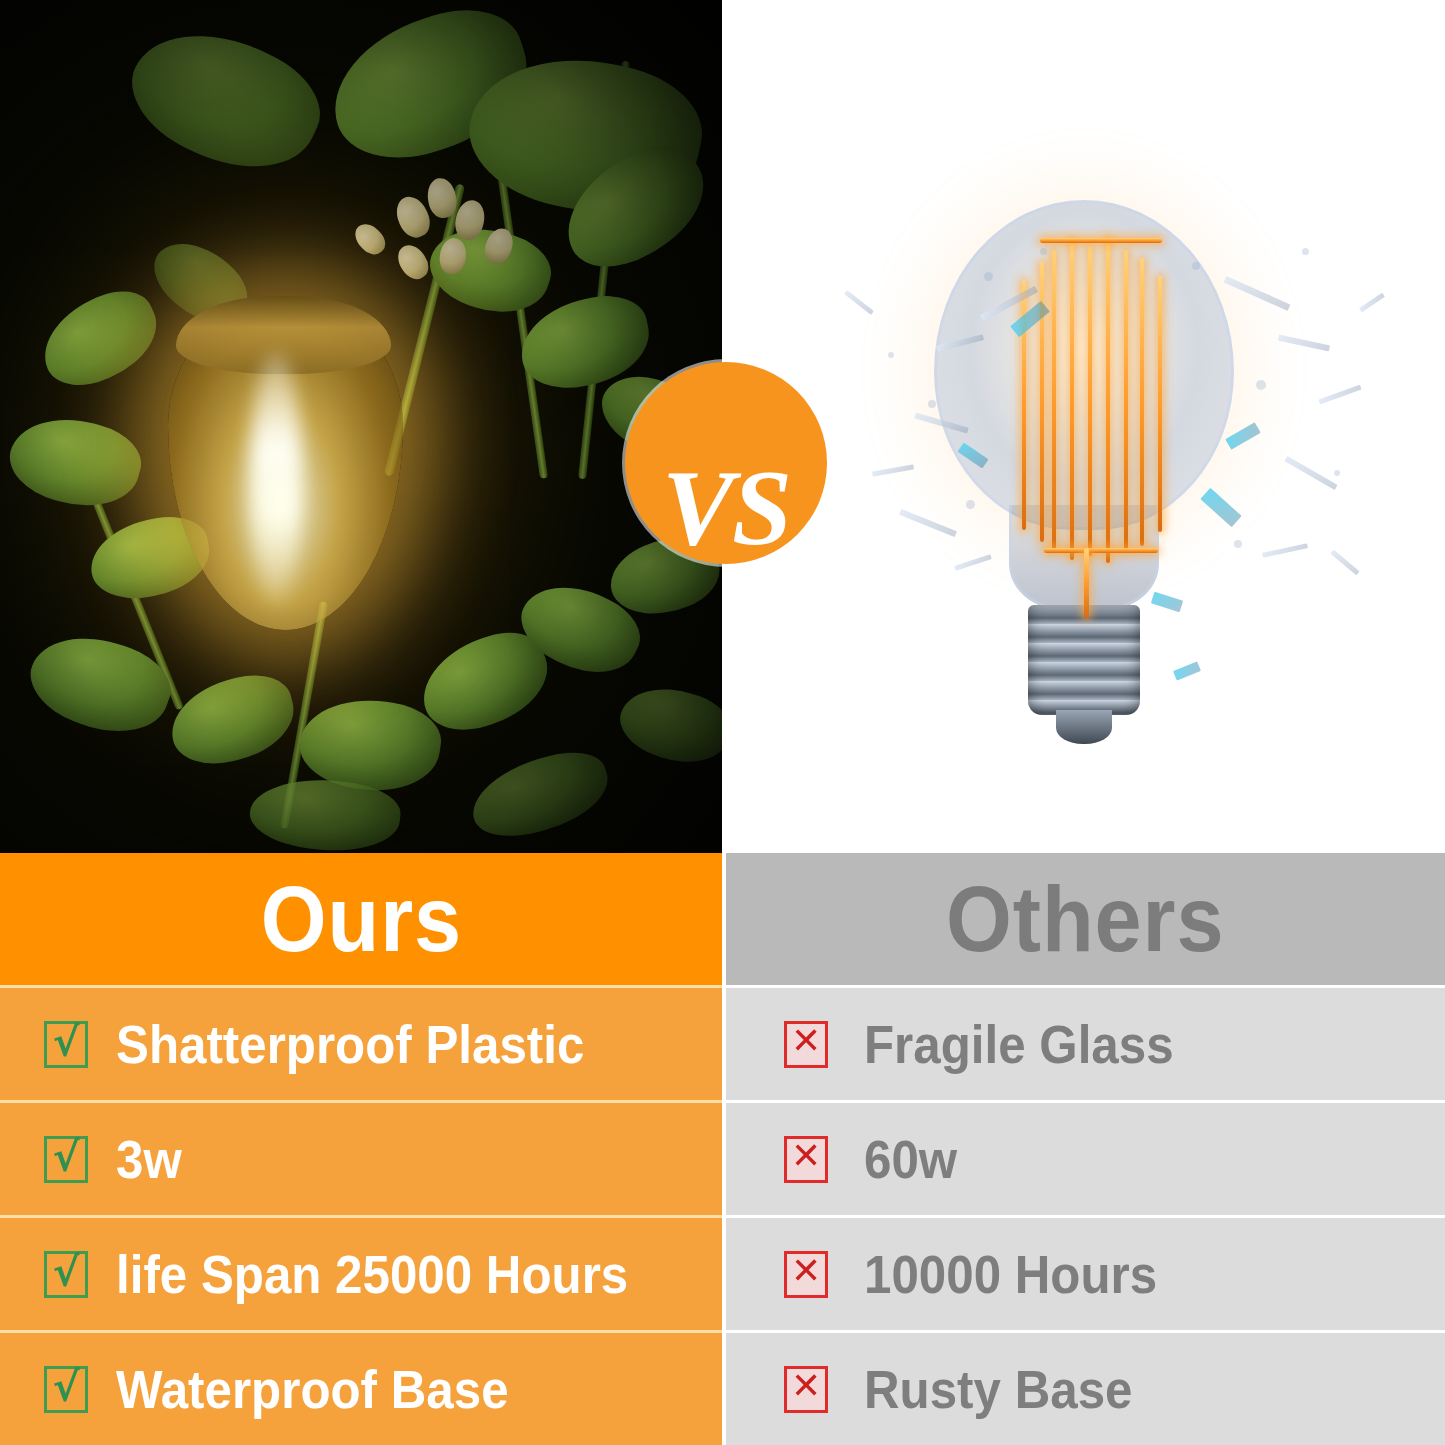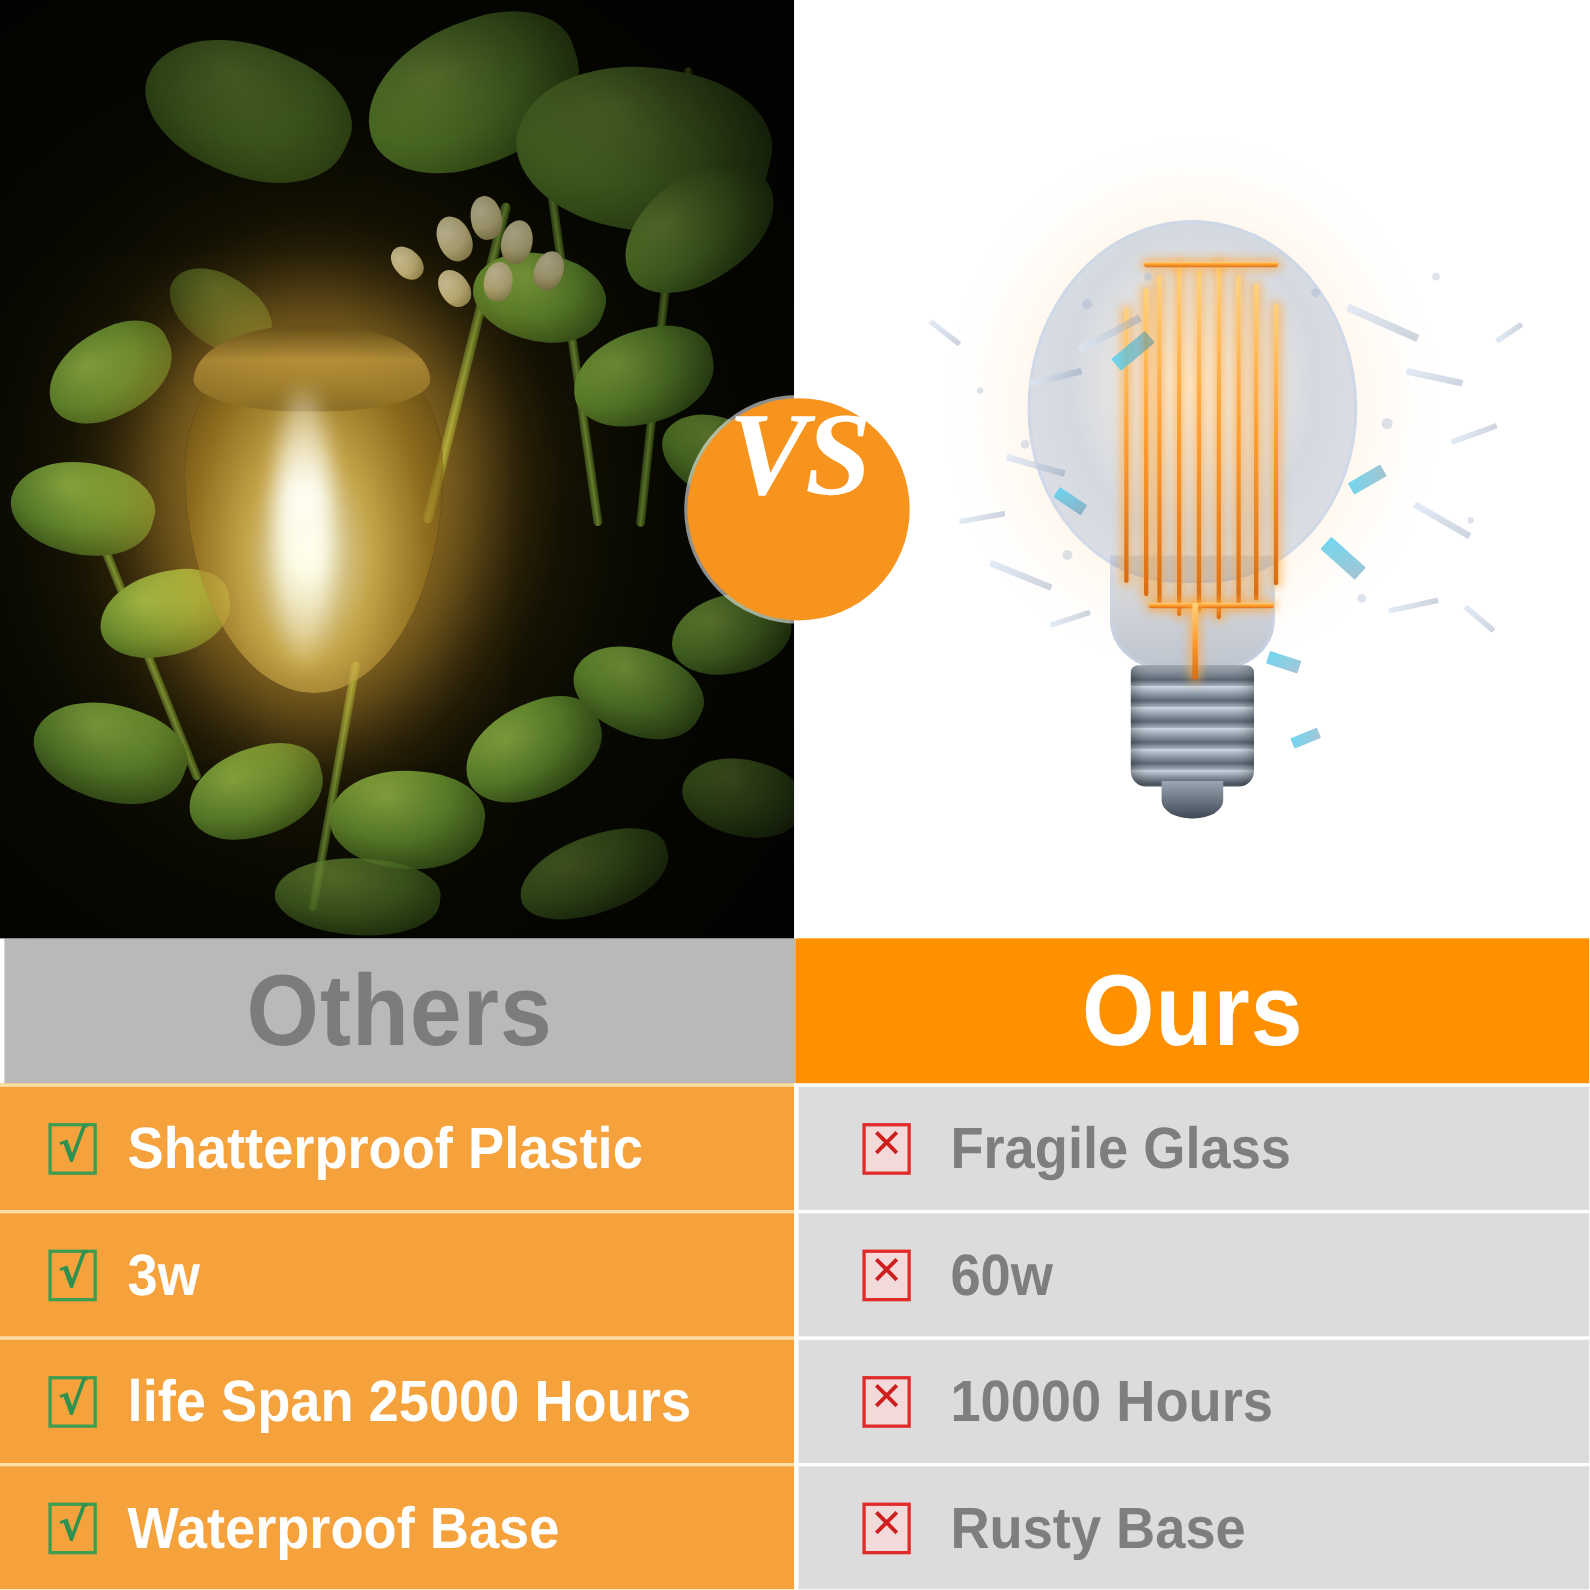--- a/index.html
+++ b/index.html
@@ -63,21 +63,21 @@
      border-radius:1px; }
   .shard.cyan { background:linear-gradient(125deg, rgba(96,212,240,.9), rgba(30,110,150,.4)); }
   .shard.dust { background:rgba(150,170,200,.32); border-radius:50%; }
 
   .divider-v { position:absolute; left:722px; top:0; width:4px; height:853px; background:#ffffff; z-index:6; }
 
   
   .vs-badge {
     position:absolute; left:625px; top:362px; width:202px; height:202px;
     border-radius:50%; background:#F7941E; z-index:8;
-    display:flex; align-items:flex-start; justify-content:center;
+    display:flex; align-items:flex-end; justify-content:center;
     box-shadow:0 0 0 3px rgba(255,255,255,.55);
   }
   .vs-badge span {
     font-family:"Liberation Serif", serif; font-weight:700; font-style:italic;
     font-size:108px; color:#ffffff; letter-spacing:-2px; line-height:1;
     transform:translateY(-2px);
   }
 
   
   .head-row { display:flex; width:100%; height:132px; }
@@ -220,25 +220,25 @@
     </div>
 
     <div class="divider-v"></div>
 
     <div class="vs-badge">
       <span>VS</span>
     </div>
   </div>
 
   <div class="head-row">
+    <div class="head-cell head-ours">
+      <div class="h-text">Ours</div>
+    </div>
     <div class="head-cell head-others">
       <div class="h-text">Others</div>
-    </div>
-    <div class="head-cell head-ours">
-      <div class="h-text">Ours</div>
     </div>
   </div>
 
   <div class="rows">
 
     <div class="frow">
       <div class="cell ours">
         <div class="mark check">
           <span>√</span>
         </div>

